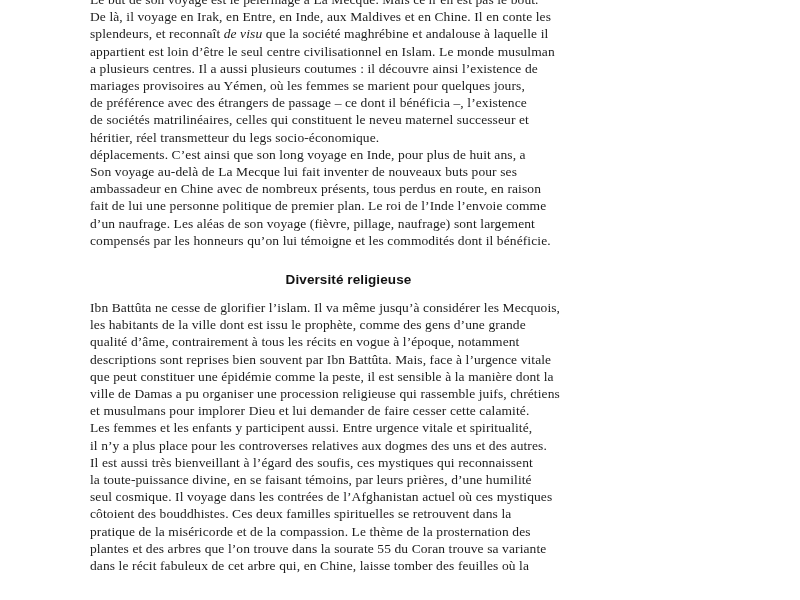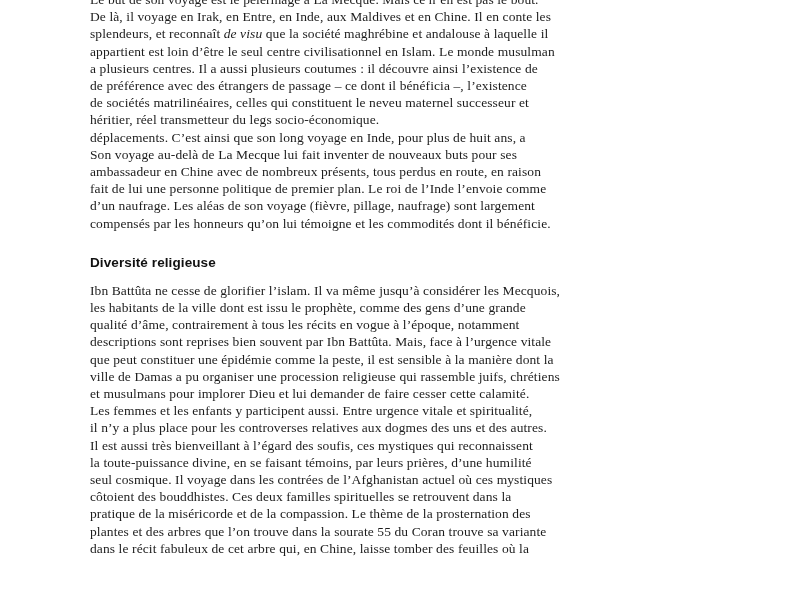--- a/index.html
+++ b/index.html
@@ -35,32 +35,34 @@
     font-style: italic;
   }
   .section-heading {
     margin: 22px 0 10px 0;
     font-family: "Liberation Sans", sans-serif;
     font-weight: bold;
     font-size: 13.5px;
     line-height: 18px;
     color: #111111;
     letter-spacing: 0.1px;
+    text-align: center;
   }
 </style>
 </head>
 <body>
 
 <main class="page" id="doc-root">
     <div class="paragraph">
       <div class="text-line"><span>Le but de son voyage est le pèlerinage à La Mecque. Mais ce n’en est pas le bout.</span></div>
       <div class="text-line"><span>De là, il voyage en Irak, en Entre, en Inde, aux Maldives et en Chine. Il en conte les</span></div>
       <div class="text-line"><span>splendeurs, et reconnaît </span><em>de visu</em><span> que la société maghrébine et andalouse à laquelle il</span></div>
       <div class="text-line"><span>appartient est loin d’être le seul centre civilisationnel en Islam. Le monde musulman</span></div>
       <div class="text-line"><span>a plusieurs centres. Il a aussi plusieurs coutumes : il découvre ainsi l’existence de</span></div>
+      <div class="text-line"><span>mariages provisoires au Yémen, où les femmes se marient pour quelques jours,</span></div>
       <div class="text-line"><span>de préférence avec des étrangers de passage – ce dont il bénéficia –, l’existence</span></div>
       <div class="text-line"><span>de sociétés matrilinéaires, celles qui constituent le neveu maternel successeur et</span></div>
       <div class="text-line"><span>héritier, réel transmetteur du legs socio-économique.</span></div>
     </div>
     <div class="paragraph">
       <div class="text-line"><span>déplacements. C’est ainsi que son long voyage en Inde, pour plus de huit ans, a</span></div>
       <div class="text-line"><span>Son voyage au-delà de La Mecque lui fait inventer de nouveaux buts pour ses</span></div>
       <div class="text-line"><span>ambassadeur en Chine avec de nombreux présents, tous perdus en route, en raison</span></div>
       <div class="text-line"><span>fait de lui une personne politique de premier plan. Le roi de l’Inde l’envoie comme</span></div>
       <div class="text-line"><span>d’un naufrage. Les aléas de son voyage (fièvre, pillage, naufrage) sont largement</span></div>

